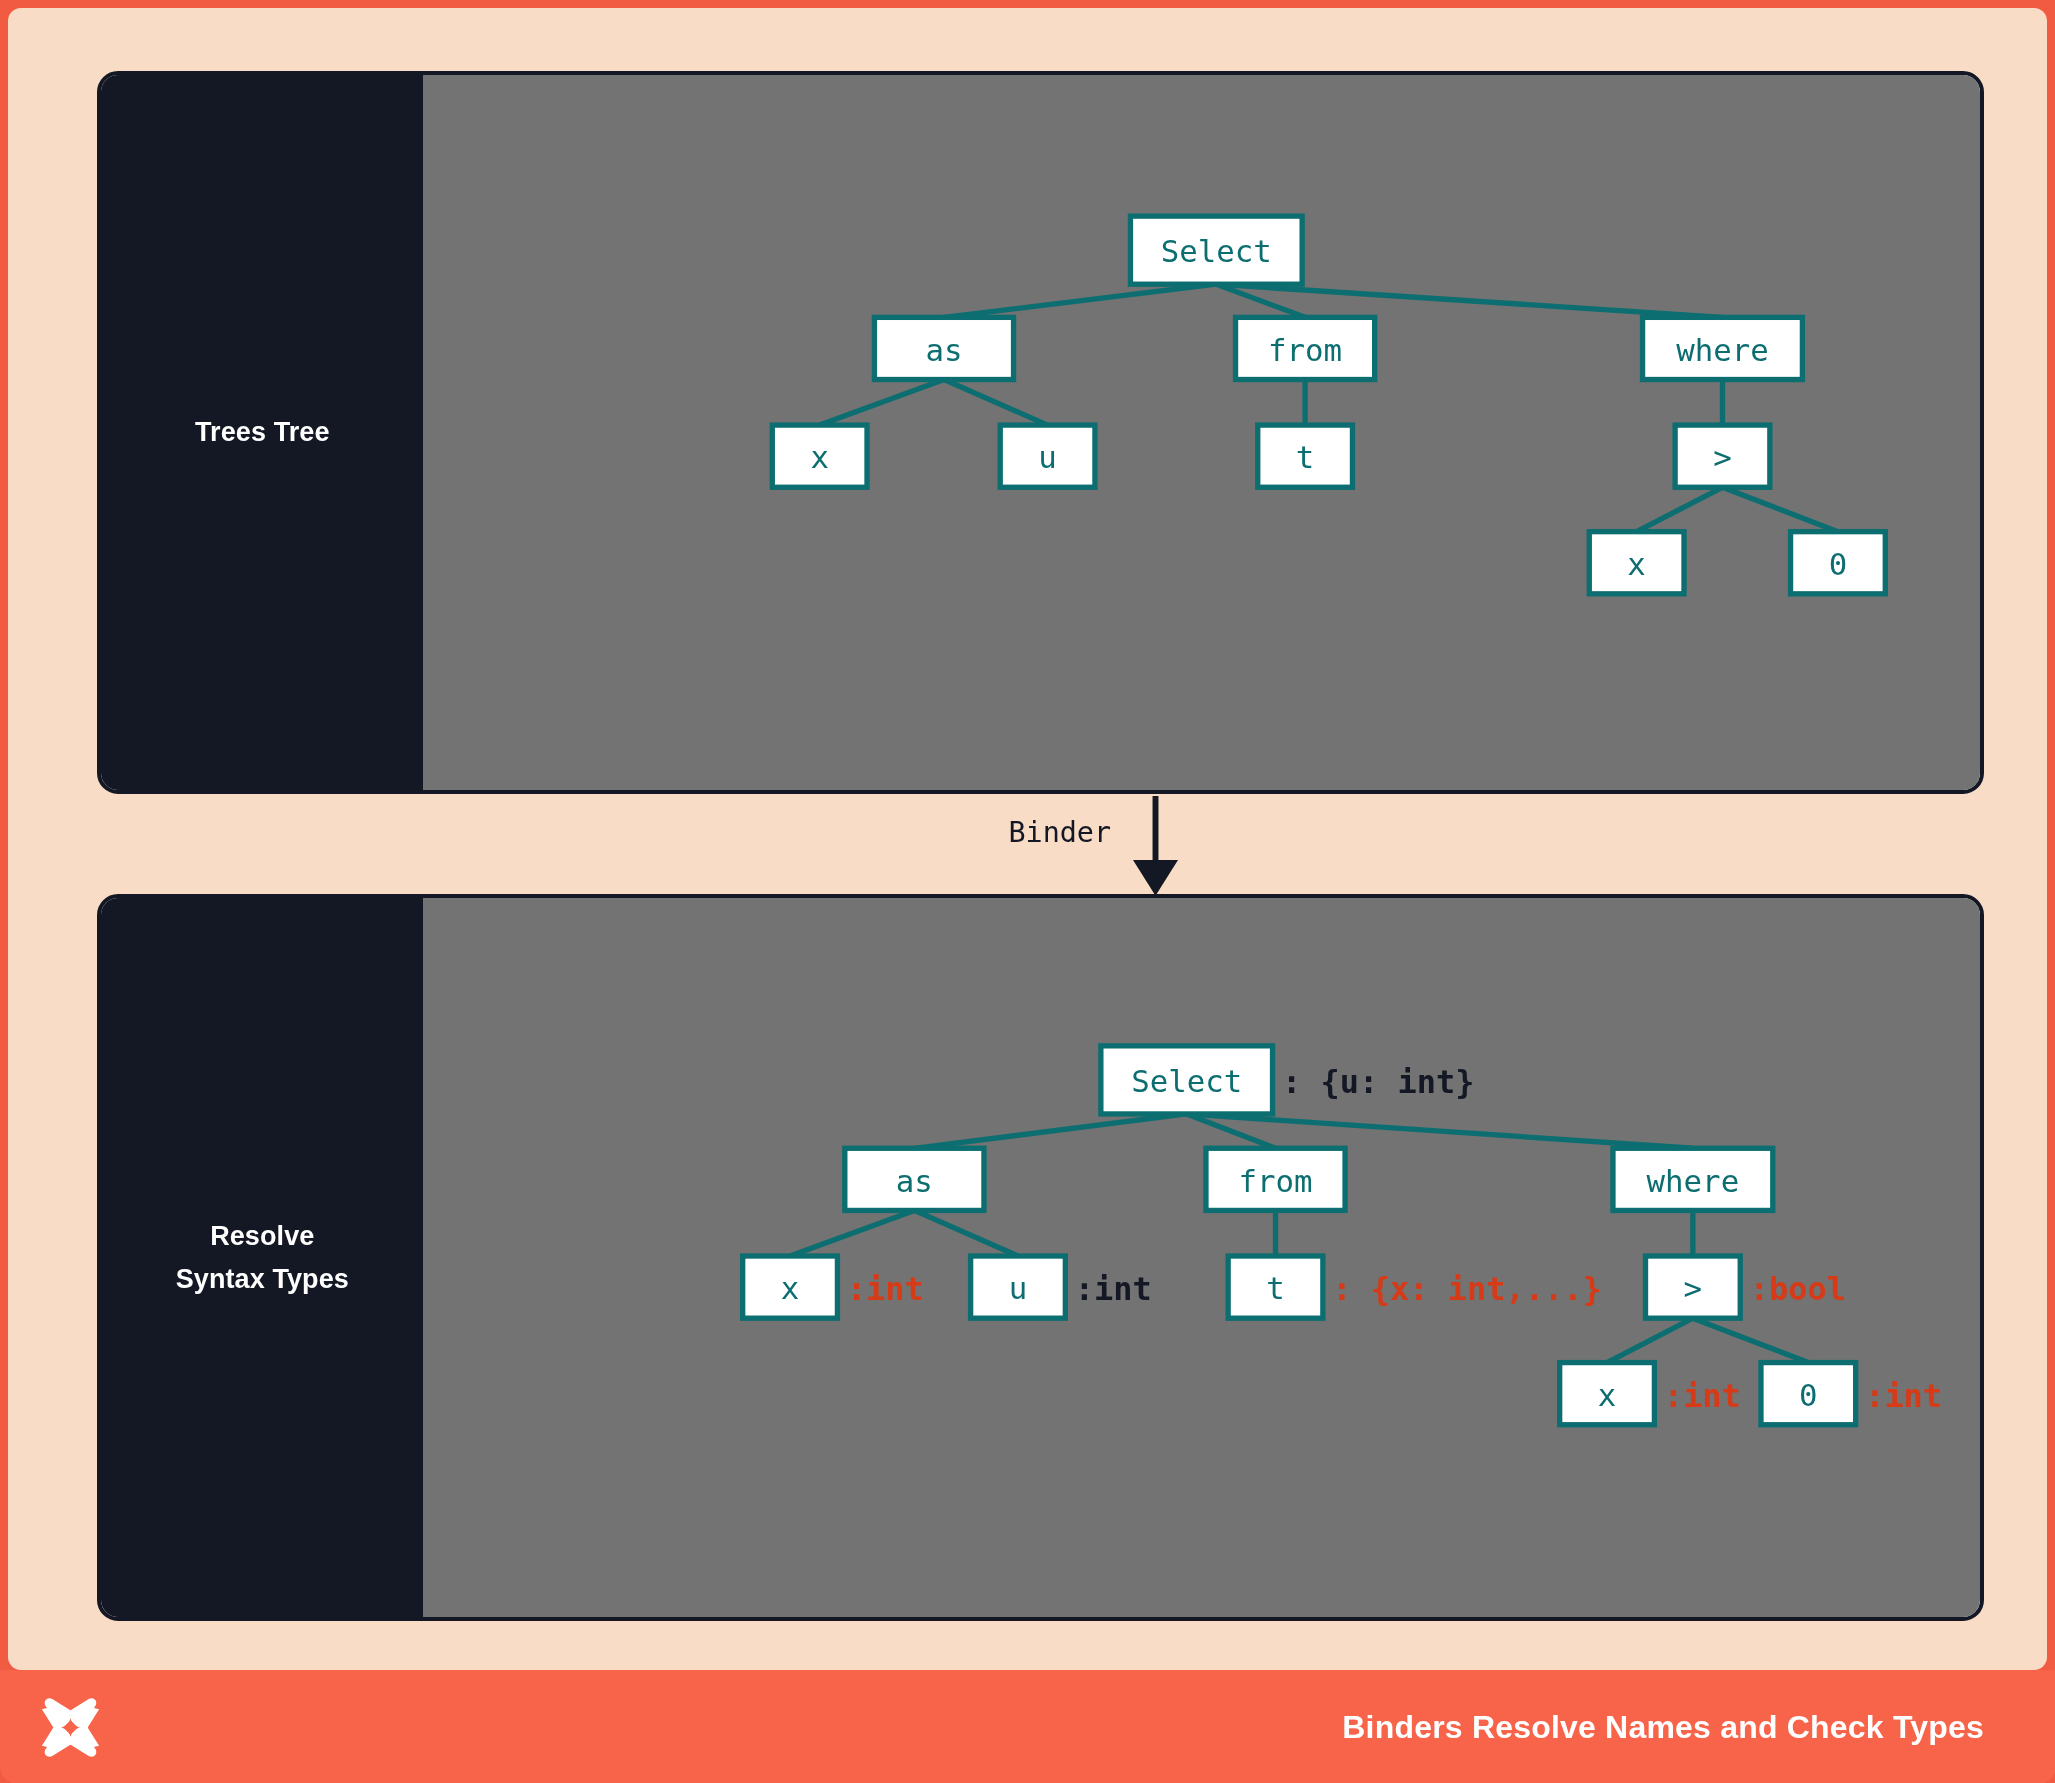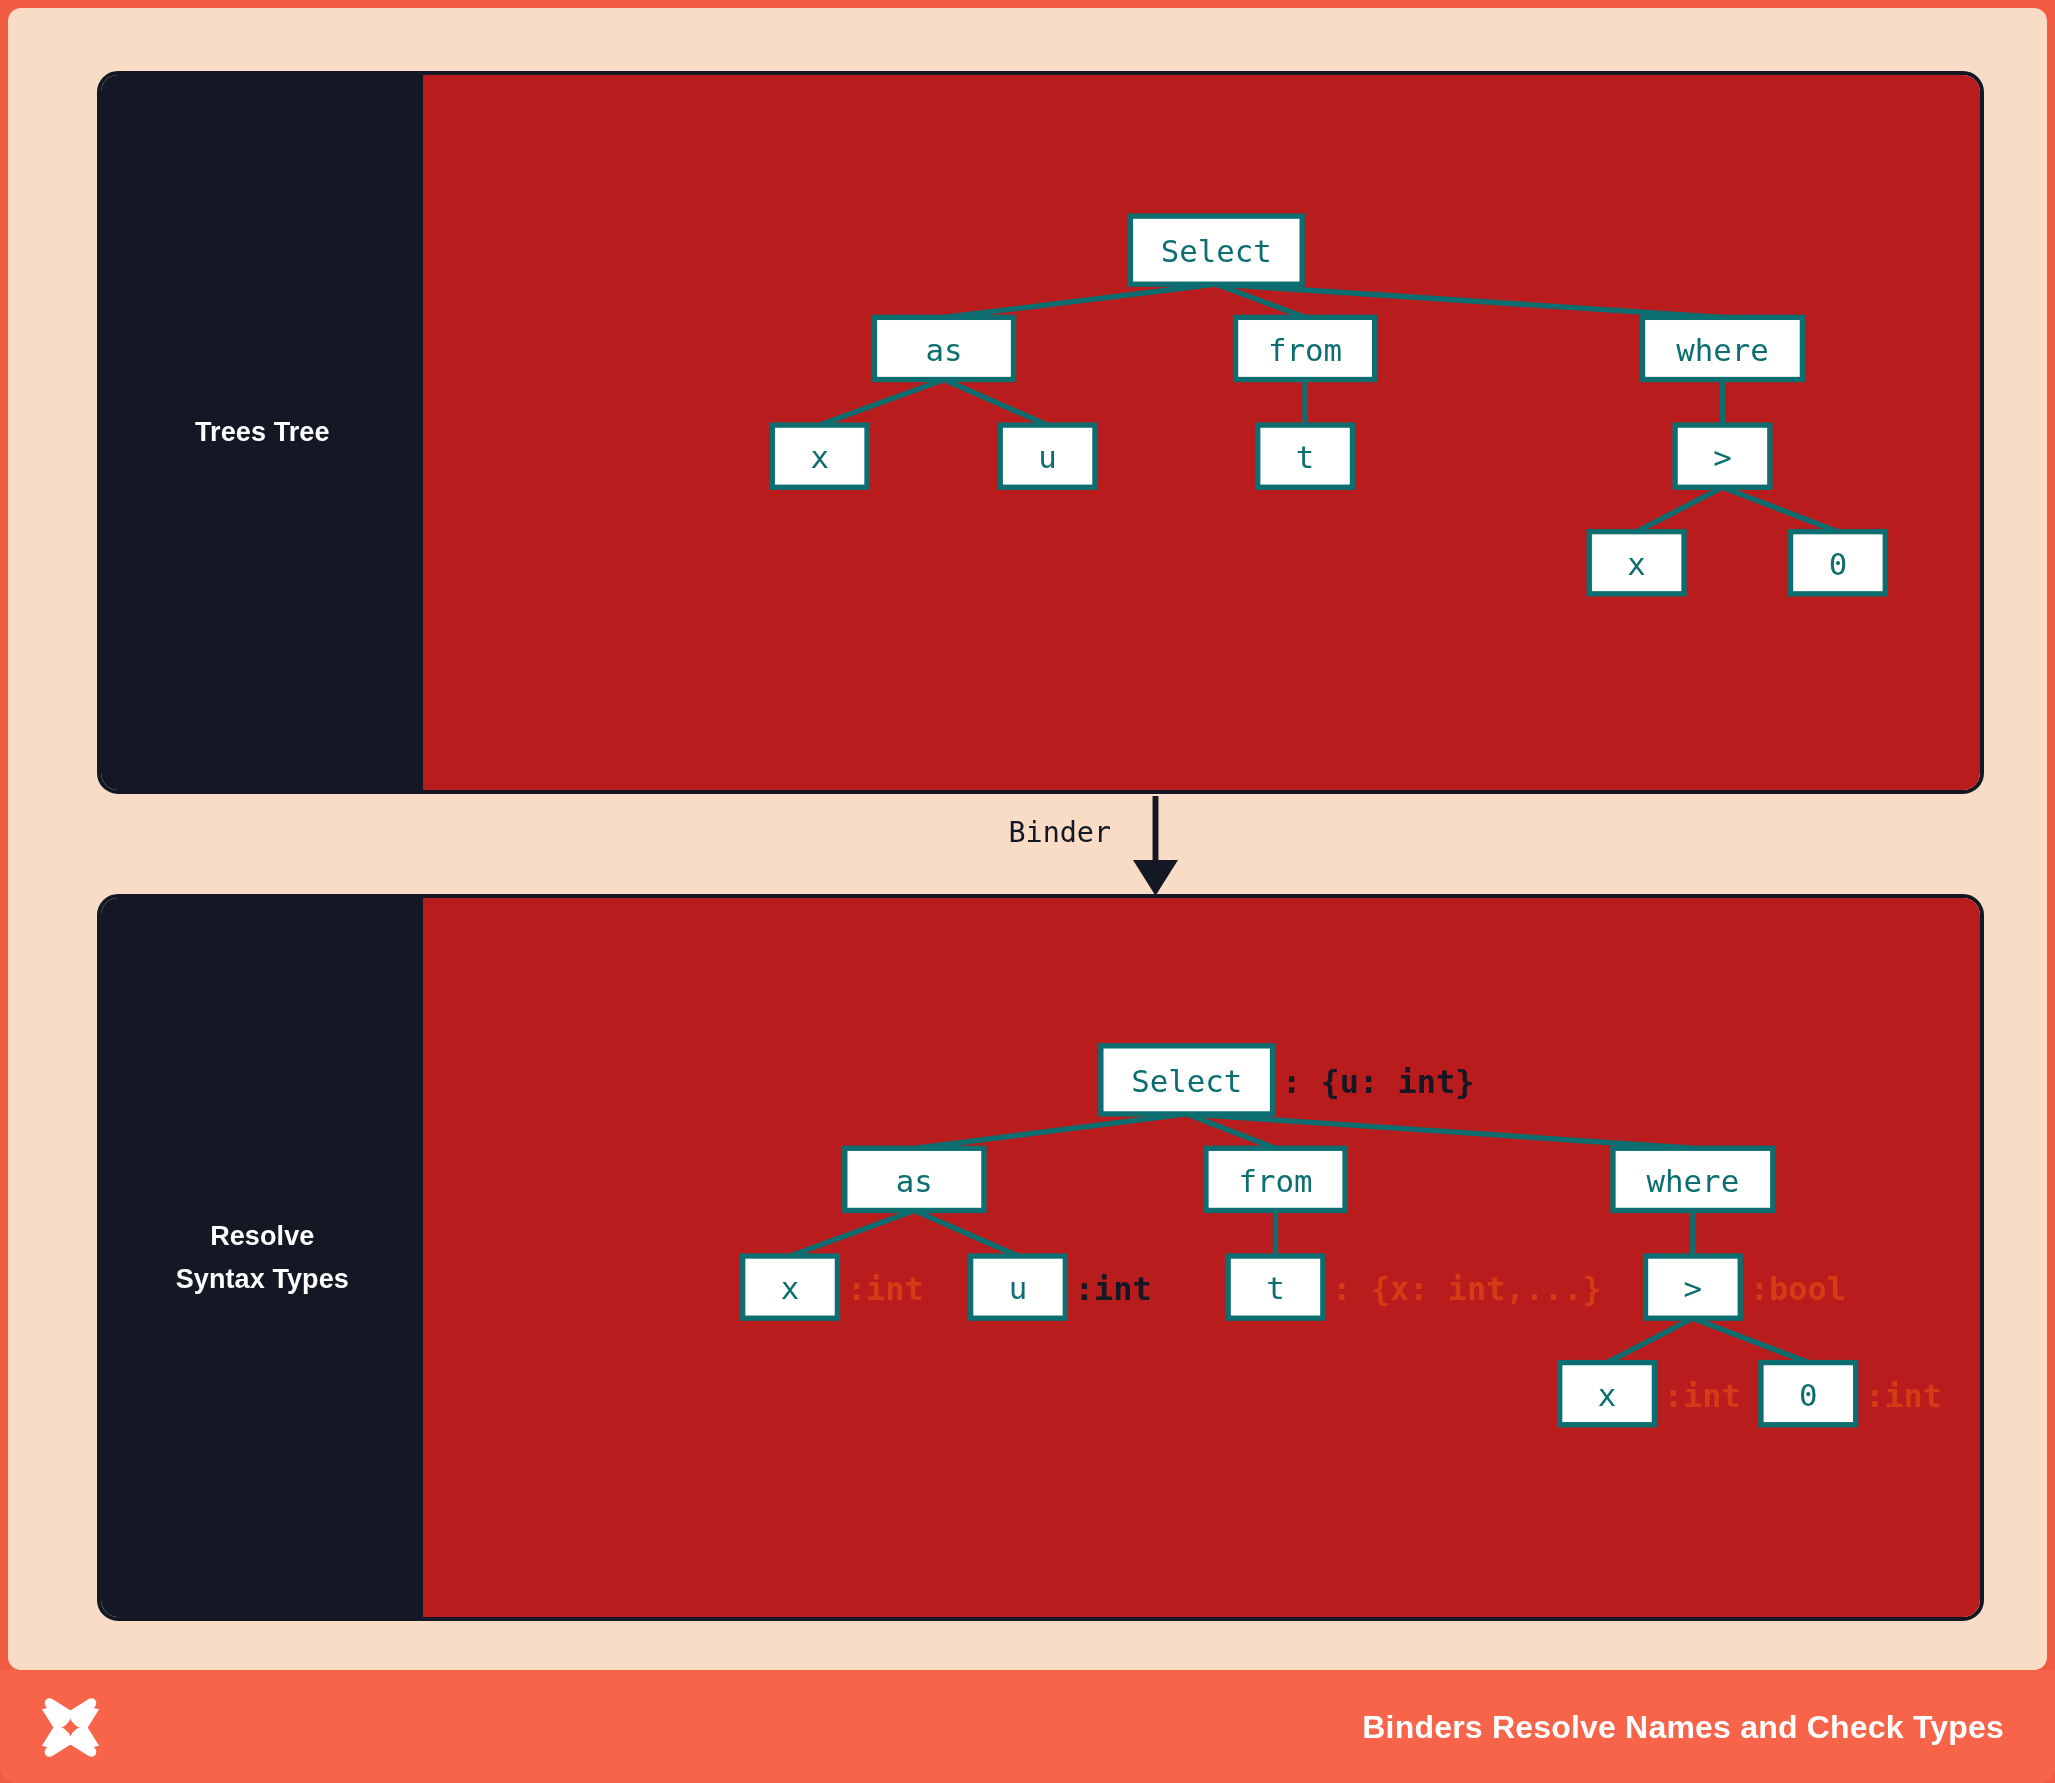--- a/index.html
+++ b/index.html
@@ -50,21 +50,21 @@
   .panel-side-label {
     color: #ffffff;
     font-size: 27px;
     font-weight: bold;
     line-height: 1.6;
     letter-spacing: 0.1px;
   }
   .panel-body {
     flex: 1 1 auto;
     position: relative;
-    background: #b91c1c;
+    background: #737373;
   }
   .panel-body svg { display: block; width: 100%; height: 100%; }
 
   
   .nodebox { fill: #ffffff; stroke: #0c6e70; stroke-width: 9; }
   .edge    { stroke: #0c6e70; stroke-width: 9; fill: none; }
   .nodelabel {
     font-family: "DejaVu Sans Mono", "Liberation Mono", monospace;
     font-size: 52px;
     fill: #0c6e70;
@@ -97,21 +97,21 @@
 
   
   .footer {
     position: absolute;
     left: 0; top: 1670px;
     width: 2056px; height: 114px;
     background: #f8644a;
     display: flex;
     align-items: center;
     justify-content: space-between;
-    padding: 0 52px 0 38px;
+    padding: 0 72px 0 38px;
   }
   .logo { width: 65px; height: 65px; display: block; }
   .footer-caption {
     color: #ffffff;
     font-size: 32px;
     font-weight: bold;
     letter-spacing: 0.2px;
   }
 </style>
 </head>

